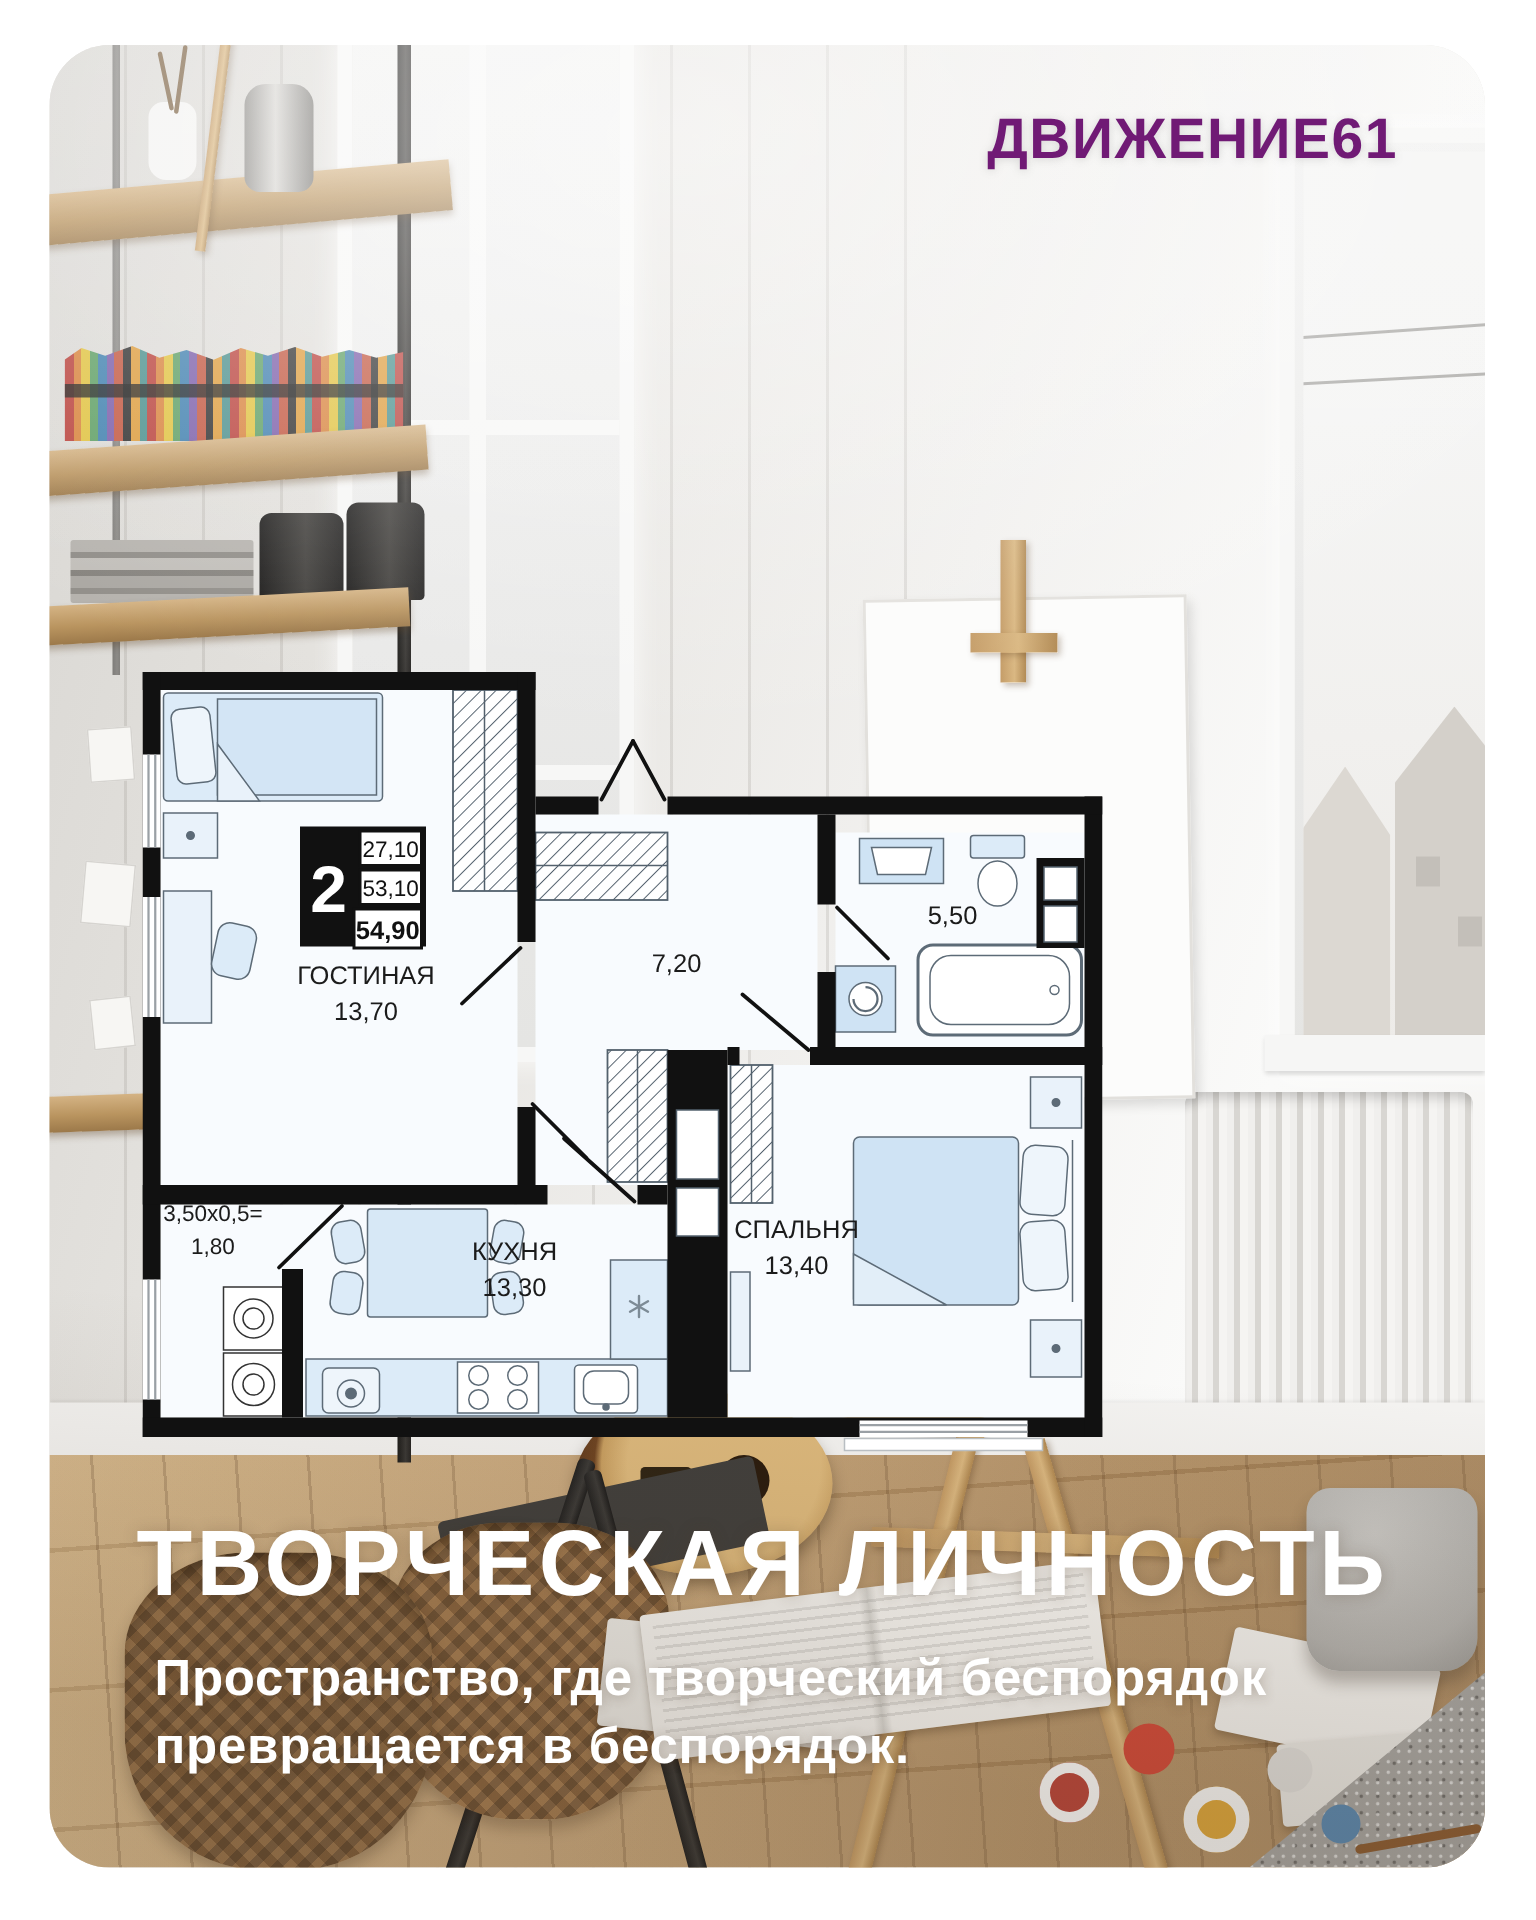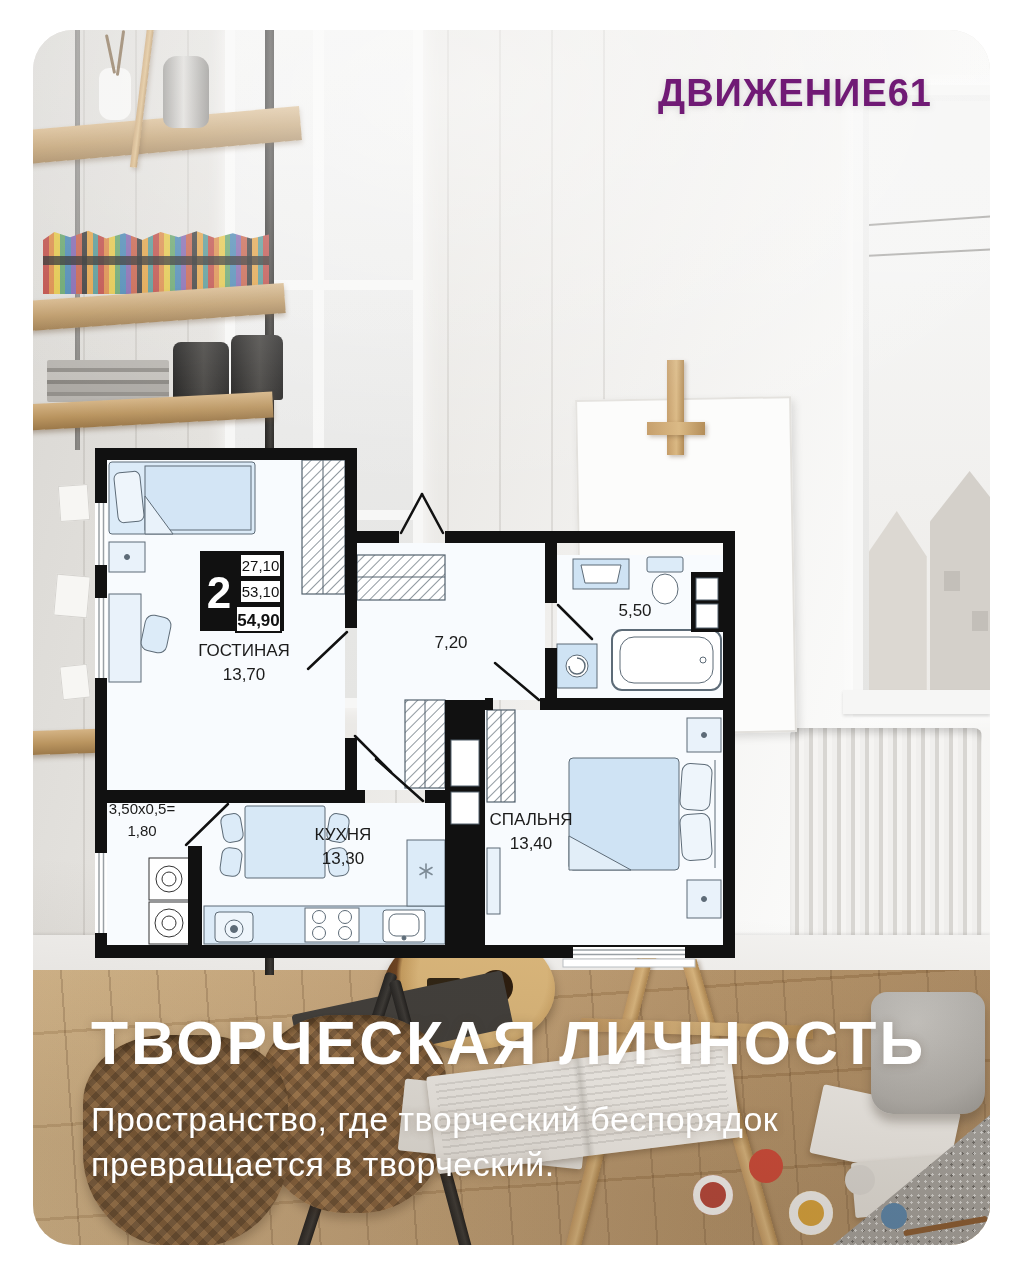--- a/index.html
+++ b/index.html
@@ -64,21 +64,21 @@
     background-size:7px 7px,11px 11px;clip-path:polygon(16% 100%,100% 0%,100% 100%,0 100%);}
   .cup{border-radius:50%;}
   .light-ov{inset:0;background:radial-gradient(1100px 650px at 45% 5%,rgba(255,255,255,.5),transparent 62%),linear-gradient(rgba(255,255,255,.15),transparent 30%);pointer-events:none;}
   .shade-b{inset:0;background:linear-gradient(185deg,transparent 70%,rgba(70,50,30,.16) 92%);pointer-events:none;}
   
   .logo{top:42px;right:58px;color:#701a75;font-size:38px;font-weight:bold;letter-spacing:1px;
     text-shadow:0 1px 6px rgba(120,120,120,.25);z-index:30;}
   .caption{left:58px;top:980px;width:860px;color:#fff;z-index:30;}
   .caption h1{margin:0;font-size:62px;font-weight:bold;letter-spacing:3px;line-height:1.05;
     transform:scaleX(.98);transform-origin:left;white-space:nowrap;text-shadow:0 1px 10px rgba(80,60,40,.25);}
-  .caption p{margin:22px 0 0 0;font-size:34px;font-weight:normal;line-height:1.32;letter-spacing:.5px;
+  .caption p{margin:22px 0 0 12px;font-size:34px;font-weight:bold;line-height:1.32;letter-spacing:.5px;
     text-shadow:0 1px 8px rgba(80,60,40,.3);}
   .plan{left:62px;top:418px;z-index:20;font-family:"Liberation Sans",sans-serif;}
 </style>
 </head>
 <body>
 
 <div class="card ab">
 
   <div class="ab wall"></div>
   <div class="ab panel-lines"></div>
@@ -347,16 +347,16 @@
       <text x="436" y="377">СПАЛЬНЯ</text>
       <text x="436" y="401">13,40</text>
       <text x="47" y="366" font-size="15">3,50x0,5=</text>
       <text x="47" y="388" font-size="15">1,80</text>
     </g>
   </svg>
 
   <div class="ab caption">
     <h1>ТВОРЧЕСКАЯ ЛИЧНОСТЬ</h1>
     <p><span>Пространство, где творческий беспорядок</span><br>
-    <span>превращается в творческий.</span></p>
+    <span>превращается в беспорядок.</span></p>
   </div>
 
 </div>
 
 </body></html>

